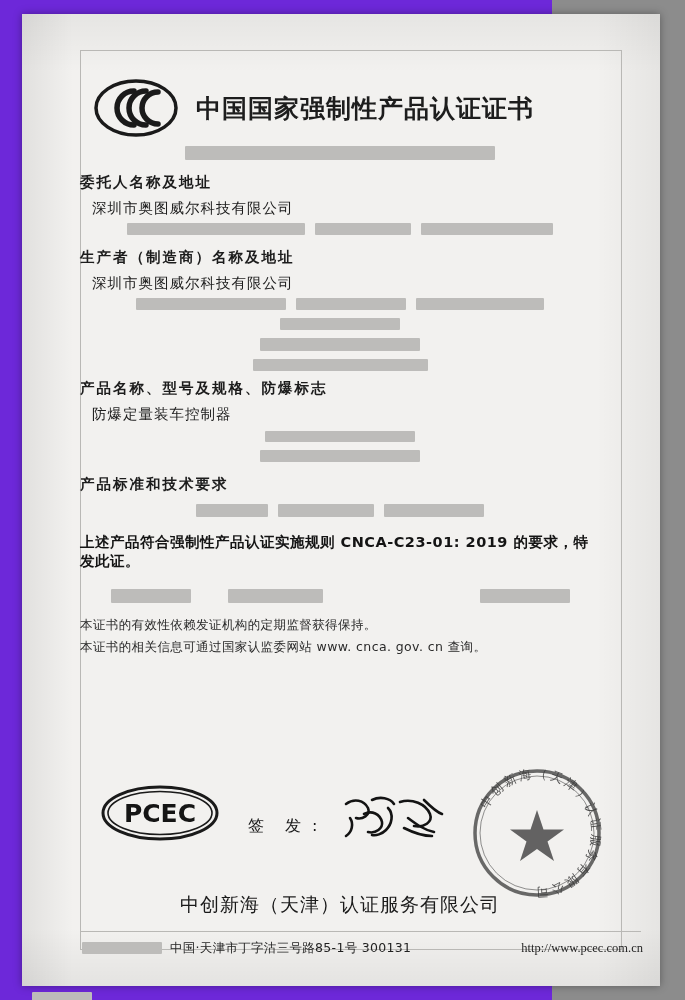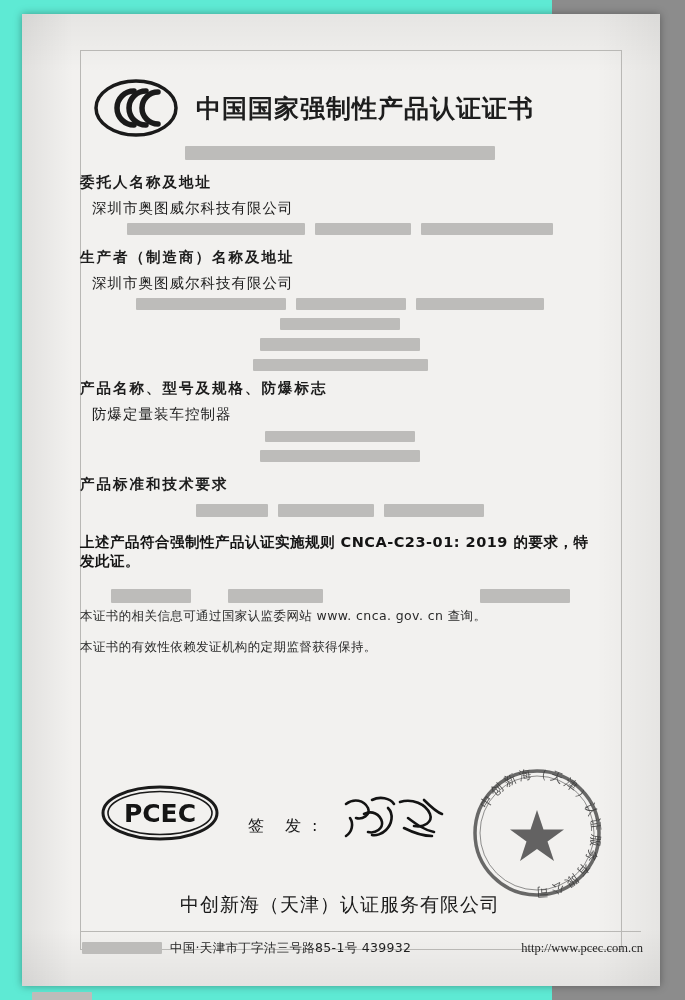--- a/index.html
+++ b/index.html
@@ -12,21 +12,21 @@
     height: 1000px;
     overflow: hidden;
     font-family: "Liberation Serif", serif;
   }
 
   
   .page {
     position: relative;
     width: 552px;
     height: 1000px;
-    background: #5eead4;
+    background: #6d28d9;
   }
   .paper {
     position: absolute;
     left: 22px;
     top: 14px;
     width: 638px;
     height: 972px;
     background: #f2f1ef;
     box-shadow: 0 0 8px rgba(0,0,0,0.35);
   }
@@ -298,22 +298,22 @@
       </div>
 
       <div class="statement">上述产品符合强制性产品认证实施规则 CNCA-C23-01: 2019 的要求，特发此证。</div>
 
       <div class="redact-row" style="margin-top:18px">
         <span class="redact" style="width:80px;height:14px;margin-right:30px"></span>
         <span class="redact" style="width:95px;height:14px;margin-right:150px"></span>
         <span class="redact" style="width:90px;height:14px"></span>
       </div>
 
+      <div class="note" style="margin-top:14px">本证书的有效性依赖发证机构的定期监督获得保持。</div>
       <div class="note" style="margin-top:5px">本证书的相关信息可通过国家认监委网站 www. cnca. gov. cn 查询。</div>
-      <div class="note" style="margin-top:14px">本证书的有效性依赖发证机构的定期监督获得保持。</div>
     </div>
 
     <div class="sig-band">
       <div class="pcec">
         <svg width="120" height="58" viewBox="0 0 120 58" xmlns="http://www.w3.org/2000/svg">
           <ellipse cx="60" cy="29" rx="57" ry="26" fill="none" stroke="#1a1a1a" stroke-width="3"></ellipse>
           <ellipse cx="60" cy="29" rx="52" ry="21.5" fill="none" stroke="#1a1a1a" stroke-width="1.6"></ellipse>
           <text x="60" y="38" text-anchor="middle" font-family="DejaVu Sans, sans-serif" font-size="25" font-weight="bold" fill="#151515">PCEC</text>
         </svg>
       </div>
@@ -349,19 +349,19 @@
             <textPath href="#sealcircle" startOffset="7%">中创新海（天津）认证服务有限公司</textPath>
           </text>
         </svg>
       </div>
     </div>
 
     <div class="issuer">中创新海（天津）认证服务有限公司</div>
     <div class="footer-rule"></div>
     <div class="footer">
       <span class="redact footer-redact" style="width:80px;height:12px"></span>
-      <span class="footer-addr">中国·天津市丁字沽三号路85-1号  439932</span>
+      <span class="footer-addr">中国·天津市丁字沽三号路85-1号  300131</span>
       <span class="footer-url">http://www.pcec.com.cn</span>
     </div>
     <span class="redact bottom-redact" style="width:60px;height:18px"></span>
 
   </div>
 </div>
 
 </body></html>

